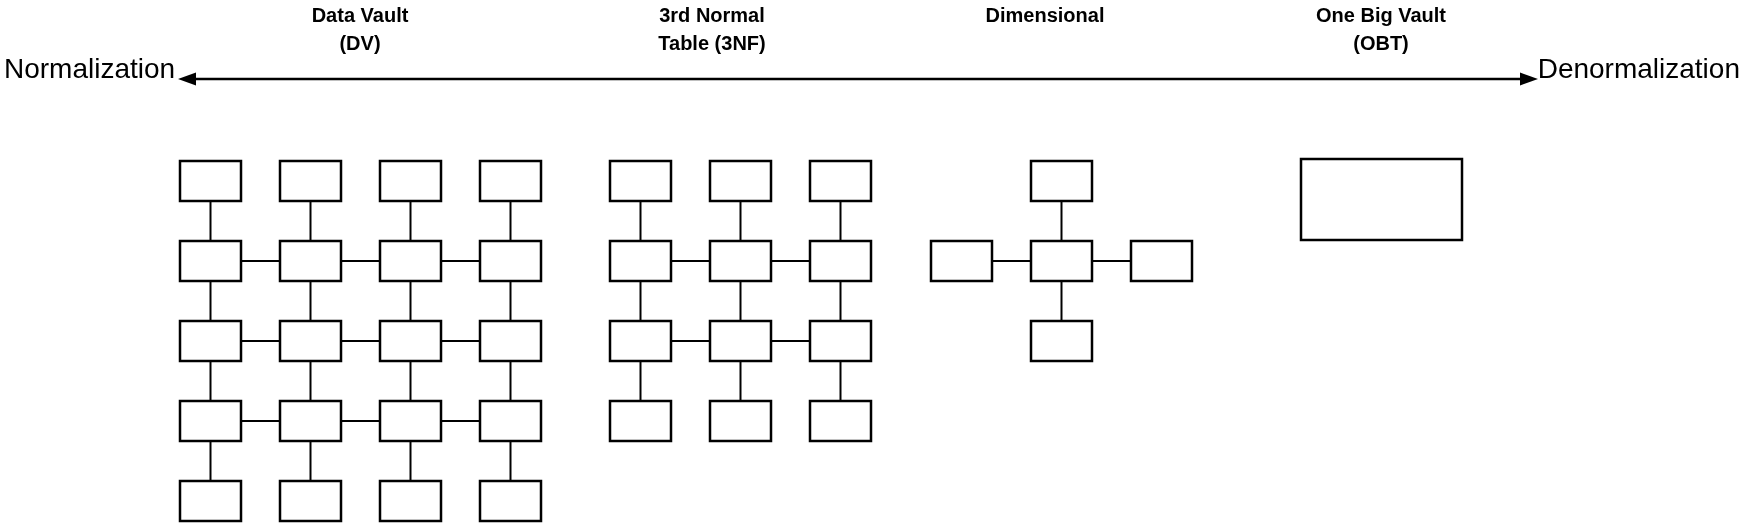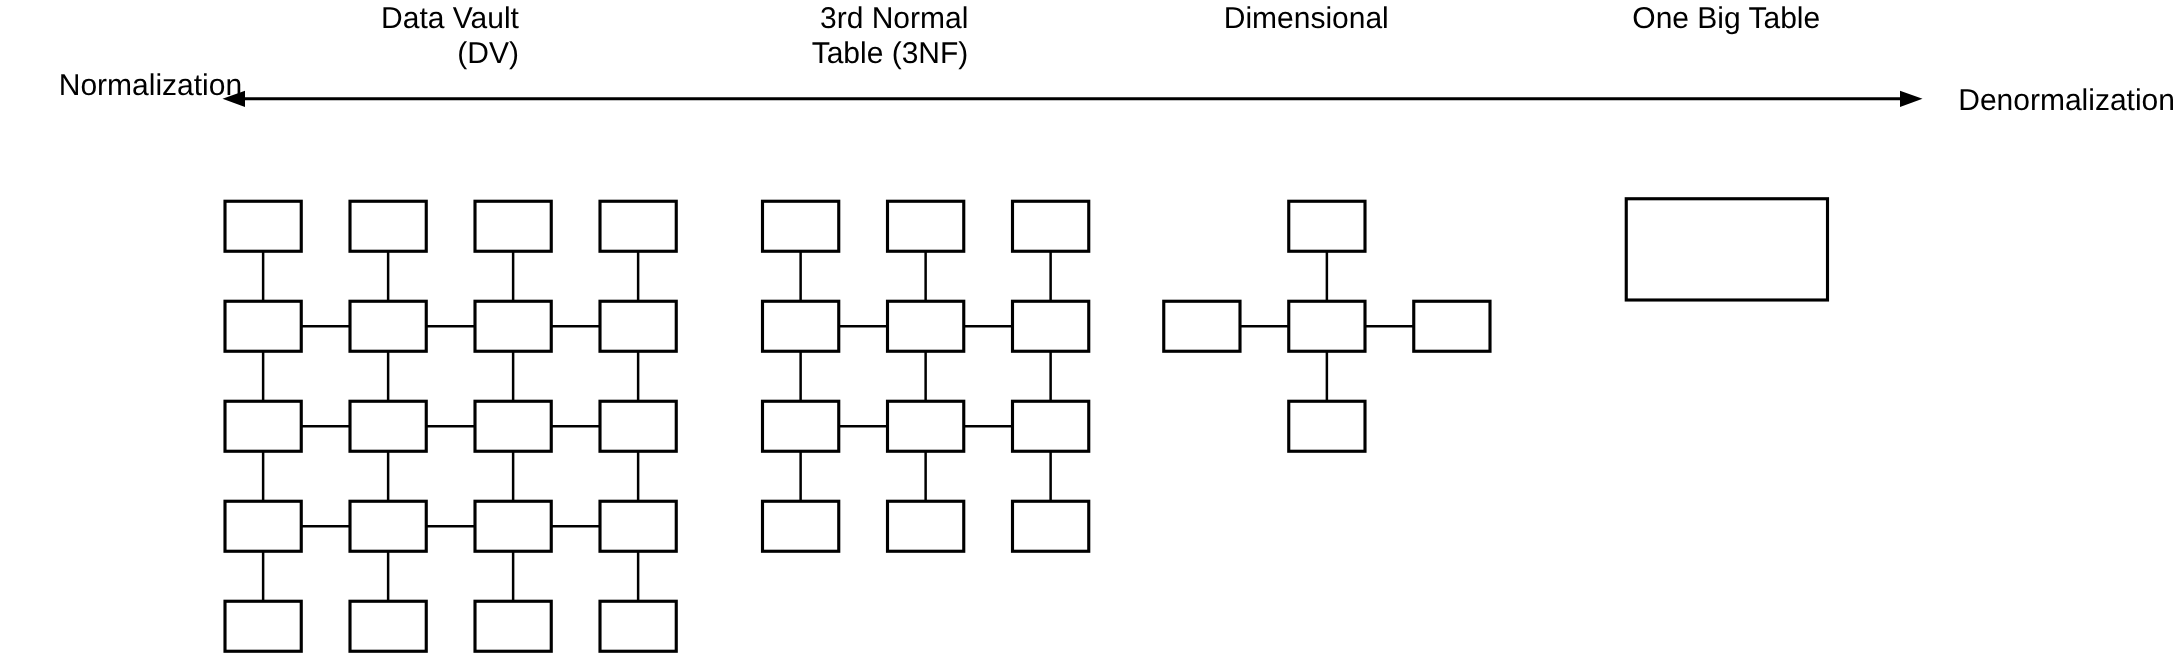--- a/index.html
+++ b/index.html
@@ -1,25 +1,25 @@
 <!DOCTYPE html>
 <html><head>
 <meta charset="utf-8">
 <style>
   html,body{margin:0;padding:0;background:#ffffff;}
   .canvas{
     position:relative;width:1742px;height:524px;background:#ffffff;
     font-family:"Liberation Sans","DejaVu Sans",sans-serif;color:#000000;overflow:hidden;
   }
-  .axis-label{position:absolute;font-size:24px;line-height:28px;white-space:nowrap;margin-left:43px;}
+  .axis-label{position:absolute;font-size:28px;line-height:28px;white-space:nowrap;}
   #norm-label{left:4px;top:55px;}
-  #denorm-label{right:2px;top:67px;}
+  #denorm-label{right:2px;top:55px;}
   .approach-label{
-    position:absolute;top:1px;font-size:24px;line-height:28px;
-    text-align:right;transform:translateX(-50%);white-space:nowrap;
+    position:absolute;top:1px;font-size:20px;line-height:28px;
+    text-align:center;transform:translateX(-50%);white-space:nowrap;font-weight:bold;
   }
   svg.diagram-canvas{position:absolute;left:0;top:0;}
 </style>
 </head>
 <body>
 
 <div class="canvas">
   <div id="norm-label" class="axis-label">Normalization</div>
   <div id="denorm-label" class="axis-label">Denormalization</div>
   <div id="labels-layer">
@@ -28,21 +28,22 @@
         <div>(DV)</div>
       </div>
       <div class="approach-label" style="left: 712px;">
         <div>3rd Normal</div>
         <div>Table (3NF)</div>
       </div>
       <div class="approach-label" style="left: 1045px;">
         <div>Dimensional</div>
       </div>
       <div class="approach-label" style="left: 1381px;">
-        <div>One Big Table</div>
+        <div>One Big Vault</div>
+        <div>(OBT)</div>
       </div>
     </div>
   <svg class="diagram-canvas" width="1742" height="524">
       <g>
         <line x1="193" y1="79" x2="1523" y2="79" stroke="#000000" stroke-width="2.5"></line>
         <polygon points="178,79 196,72.5 196,85.5" fill="#000000"></polygon>
         <polygon points="1538,79 1520,72.5 1520,85.5" fill="#000000"></polygon>
       </g>
       <g>
         <line x1="210.5" y1="181" x2="210.5" y2="261" stroke="#000000" stroke-width="2"></line>

